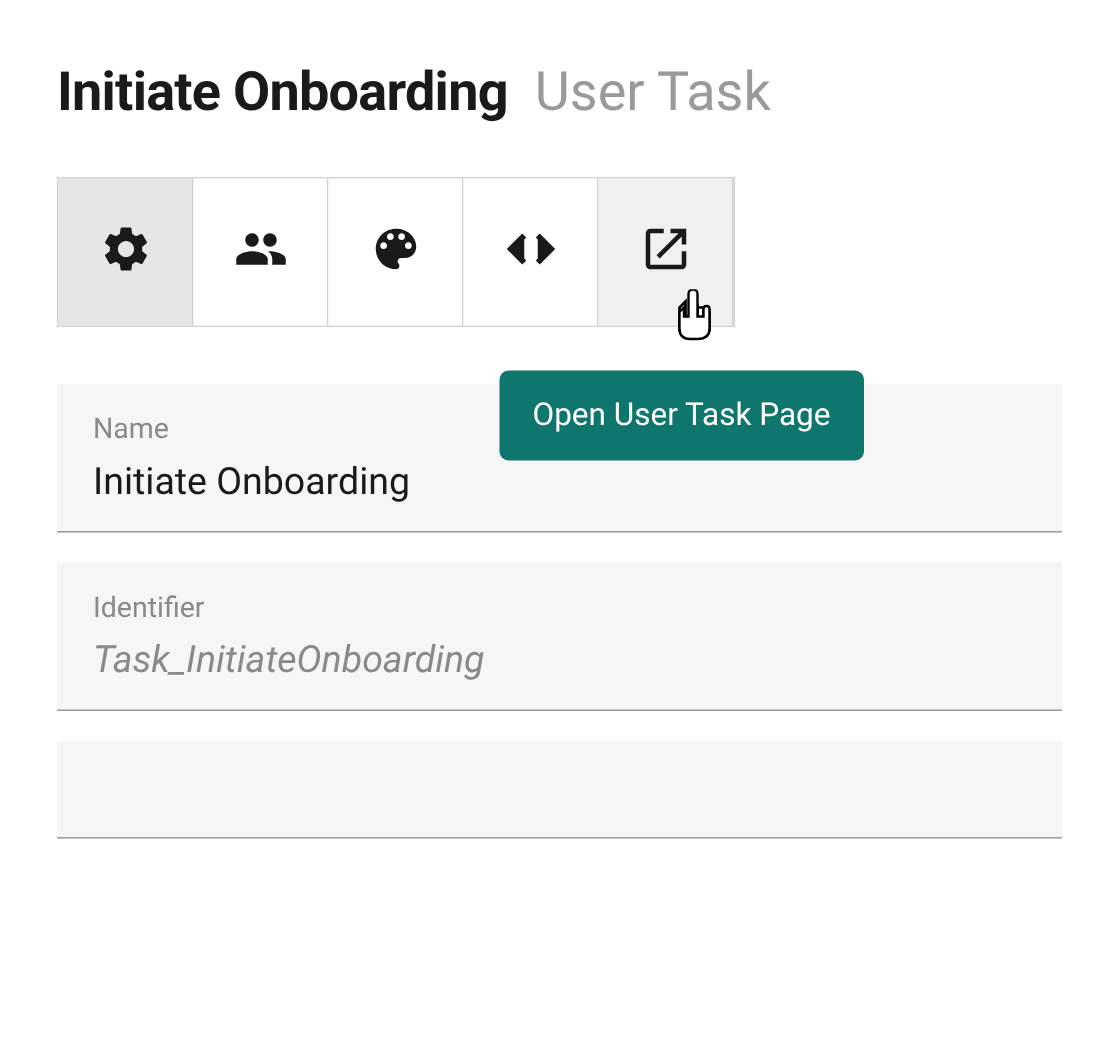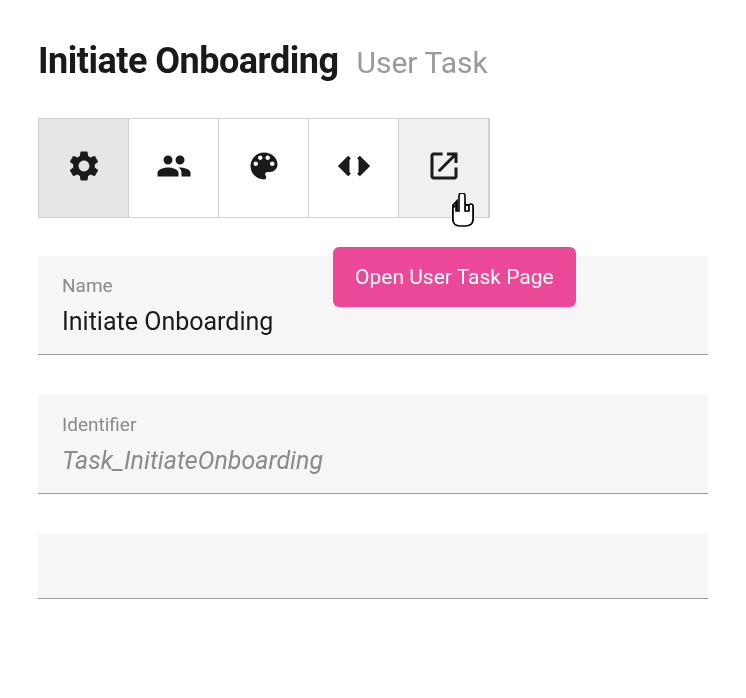--- a/index.html
+++ b/index.html
@@ -20,21 +20,21 @@
       gap: 18px;
       margin-bottom: 36px;
     }
     .title {
       font-size: 36px;
       font-weight: 700;
       color: #1a1a1a;
       letter-spacing: -0.5px;
     }
     .subtitle {
-      font-size: 30px;
+      font-size: 36px;
       font-weight: 400;
       color: #9a9a9a;
     }
     .tab-bar {
       display: inline-flex;
       border: 1px solid #d0d0d0;
       margin-bottom: 38px;
       position: relative;
     }
     .tab {
@@ -56,41 +56,41 @@
     .tab.hover {
       background: #f0f0f0;
     }
     .tab svg {
       width: 36px;
       height: 36px;
       fill: #1a1a1a;
     }
     .tooltip {
       position: absolute;
-      background: #ec4899;
+      background: #0f766e;
       color: #fff;
       font-size: 21px;
       font-weight: 400;
       padding: 18px 22px;
       border-radius: 6px;
       left: 294px;
       top: 128px;
       white-space: nowrap;
     }
     .cursor {
       position: absolute;
       left: 409px;
       top: 74px;
       pointer-events: none;
     }
     .field {
       background: #f6f6f6;
       border-bottom: 1px solid #9a9a9a;
       padding: 18px 24px 18px 24px;
-      margin-bottom: 40px;
+      margin-bottom: 20px;
     }
     .field-label {
       font-size: 19px;
       color: #8a8a8a;
       margin-bottom: 10px;
       font-weight: 400;
     }
     .field-value {
       font-size: 25px;
       color: #1a1a1a;

